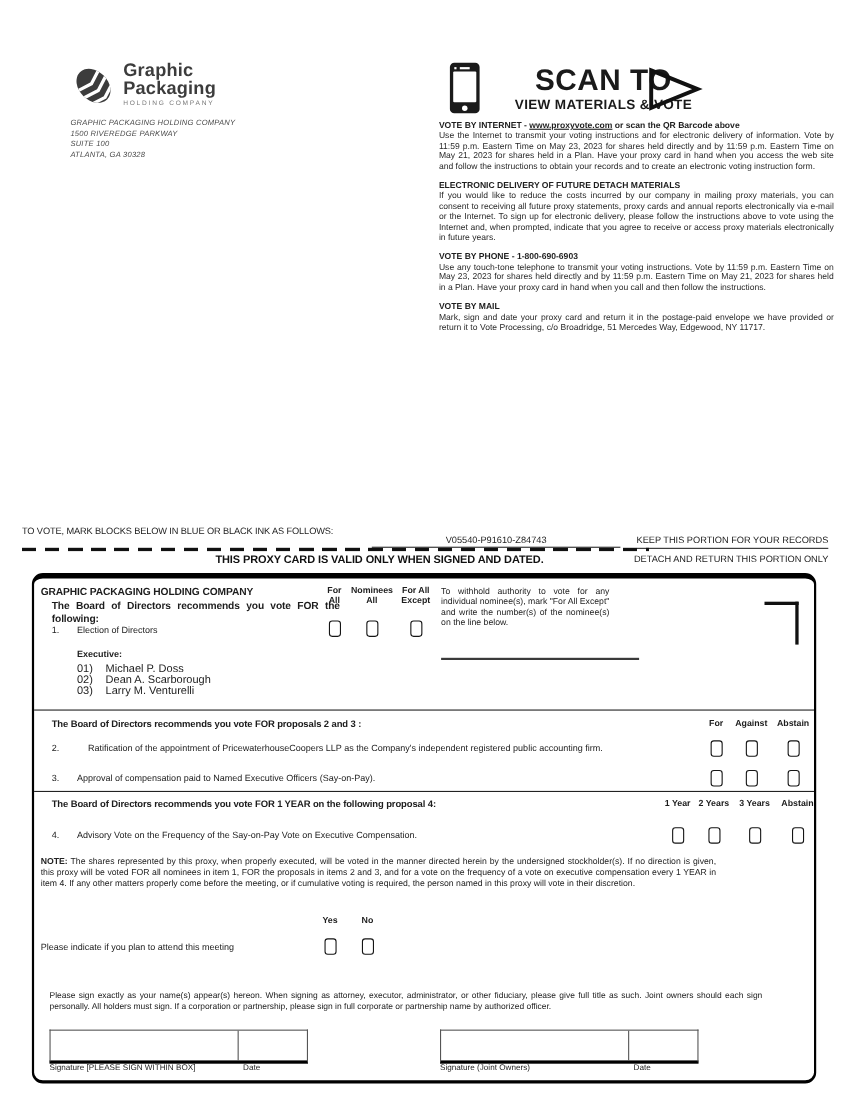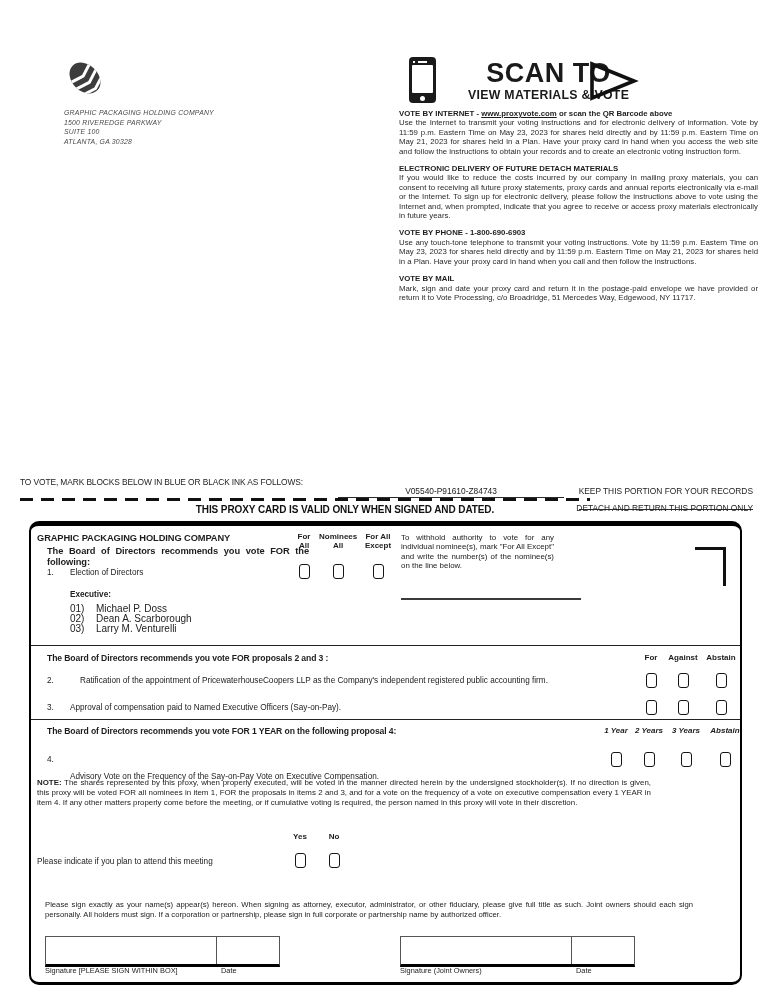--- a/index.html
+++ b/index.html
@@ -27,21 +27,21 @@
   
   #vote-methods{position:absolute;left:399px;top:109px;width:359px;}
   .vm{margin-bottom:8px;}
   .vm-h{font-size:7.8px;font-weight:700;line-height:9.4px;}
   .vm-h .u{text-decoration:underline;}
   .vm-b{font-size:7.8px;line-height:9.4px;text-align:justify;color:#2a2a2a;}
 
   
   #mark-instr{position:absolute;left:20px;top:477px;font-size:8.4px;letter-spacing:-.1px;color:#222;}
   #control-num{position:absolute;left:338px;top:486px;width:226px;text-align:center;font-size:8.4px;color:#222;border-bottom:1.6px solid #2a2a2a;padding-bottom:1px;}
-  #keep{position:absolute;right:20px;top:486px;font-size:8.4px;color:#222;border-bottom:1.4px solid #2a2a2a;padding-bottom:13px;text-align:center;}
+  #keep{position:absolute;right:20px;top:486px;font-size:8.4px;color:#222;border-bottom:1.4px solid #2a2a2a;padding-bottom:2px;text-align:center;}
   #dash-line{position:absolute;left:20px;top:498px;width:570px;height:3px;background:repeating-linear-gradient(90deg,#111 0 13px,transparent 13px 21px);}
   #valid{position:absolute;left:85px;top:504px;width:520px;text-align:center;font-size:10px;font-weight:700;letter-spacing:-.1px;color:#111;}
   #detach{position:absolute;right:20px;top:503px;font-size:8.4px;color:#222;}
 
   
   #card{position:absolute;left:29px;top:521px;width:709px;height:456px;border:2.5px solid #000;border-top-width:5px;border-bottom-width:3px;border-radius:10px;background:#fff;}
   .abs{position:absolute;}
   #card .company{left:6px;top:7px;font-size:9.3px;font-weight:700;letter-spacing:-.1px;}
   #card .rec1{left:16px;top:20px;width:262px;font-size:9.3px;font-weight:700;text-align:justify;line-height:11px;letter-spacing:-.1px;}
   .colhead{display:flex;text-align:center;font-weight:700;font-size:8px;line-height:9px;}
@@ -73,24 +73,24 @@
   #cols2 .c1{width:28px;}#cols2 .c2{width:36px;}#cols2 .c3{width:40px;}
   #item2-num{left:16px;top:150px;}
   #item2-text{left:49px;top:150px;width:560px;}
   #boxes2{left:606px;top:147px;}
   #boxes2 .c1{width:28px;}#boxes2 .c2{width:36px;}#boxes2 .c3{width:40px;}
   #item3-num{left:16px;top:177px;}
   #item3-text{left:39px;top:177px;width:560px;}
   #boxes3{left:606px;top:174px;}
   #boxes3 .c1{width:28px;}#boxes3 .c2{width:36px;}#boxes3 .c3{width:40px;}
   #rec3{left:16px;top:200px;}
-  #cols3{left:570px;top:200px;font-style:italic;}
+  #cols3{left:570px;top:200px;}
   #cols3 .c1{width:30px;}#cols3 .c2{width:36px;}#cols3 .c3{width:38px;}#cols3 .c4{width:40px;}
   #item4-num{left:16px;top:229px;}
-  #item4-text{left:39px;top:229px;width:520px;margin-top:17px;}
+  #item4-text{left:39px;top:229px;width:520px;}
   #boxes4{left:570px;top:226px;}
   #boxes4 .c1{width:30px;}#boxes4 .c2{width:36px;}#boxes4 .c3{width:38px;}#boxes4 .c4{width:40px;}
   #note{left:6px;top:252px;width:614px;font-size:7.9px;line-height:10px;text-align:justify;color:#222;}
   #note b{font-weight:700;}
   #attend-head{left:254px;top:306px;}
   #attend-head .c1,#attend-head .c2{width:30px;margin-right:4px;}
   #attend-boxes{left:254px;top:327px;}
   #attend-boxes .c1,#attend-boxes .c2{width:30px;margin-right:4px;}
   #attend-label{left:6px;top:331px;font-size:8.2px;color:#222;}
   #sign-note{left:14px;top:374px;width:648px;font-size:7.7px;line-height:9.6px;text-align:justify;color:#222;}
@@ -120,20 +120,25 @@
         <g clip-path="url(#leafclip)">
           <rect x="0" y="0" width="48" height="48" fill="#3c3c3c"></rect>
           <g transform="rotate(-45 24 24)" stroke="#fff" stroke-width="3.4" fill="none">
             <path d="M2 14 L24 21 L46 14"></path>
             <path d="M2 24 L24 31 L46 24"></path>
             <path d="M2 34 L24 41 L46 34"></path>
           </g>
         </g>
       </svg>
     </span>
+    <span class="logo-text">
+      <div class="logo-word">Graphic</div>
+      <div class="logo-word">Packaging</div>
+      <div class="logo-sub">HOLDING COMPANY</div>
+    </span>
   </div>
   <div id="address">
     <div>GRAPHIC PACKAGING HOLDING COMPANY</div>
     <div>1500 RIVEREDGE PARKWAY</div>
     <div>SUITE 100</div>
     <div>ATLANTA, GA 30328</div>
   </div>
 
   <div id="phone">
     <span class="dot"></span>

